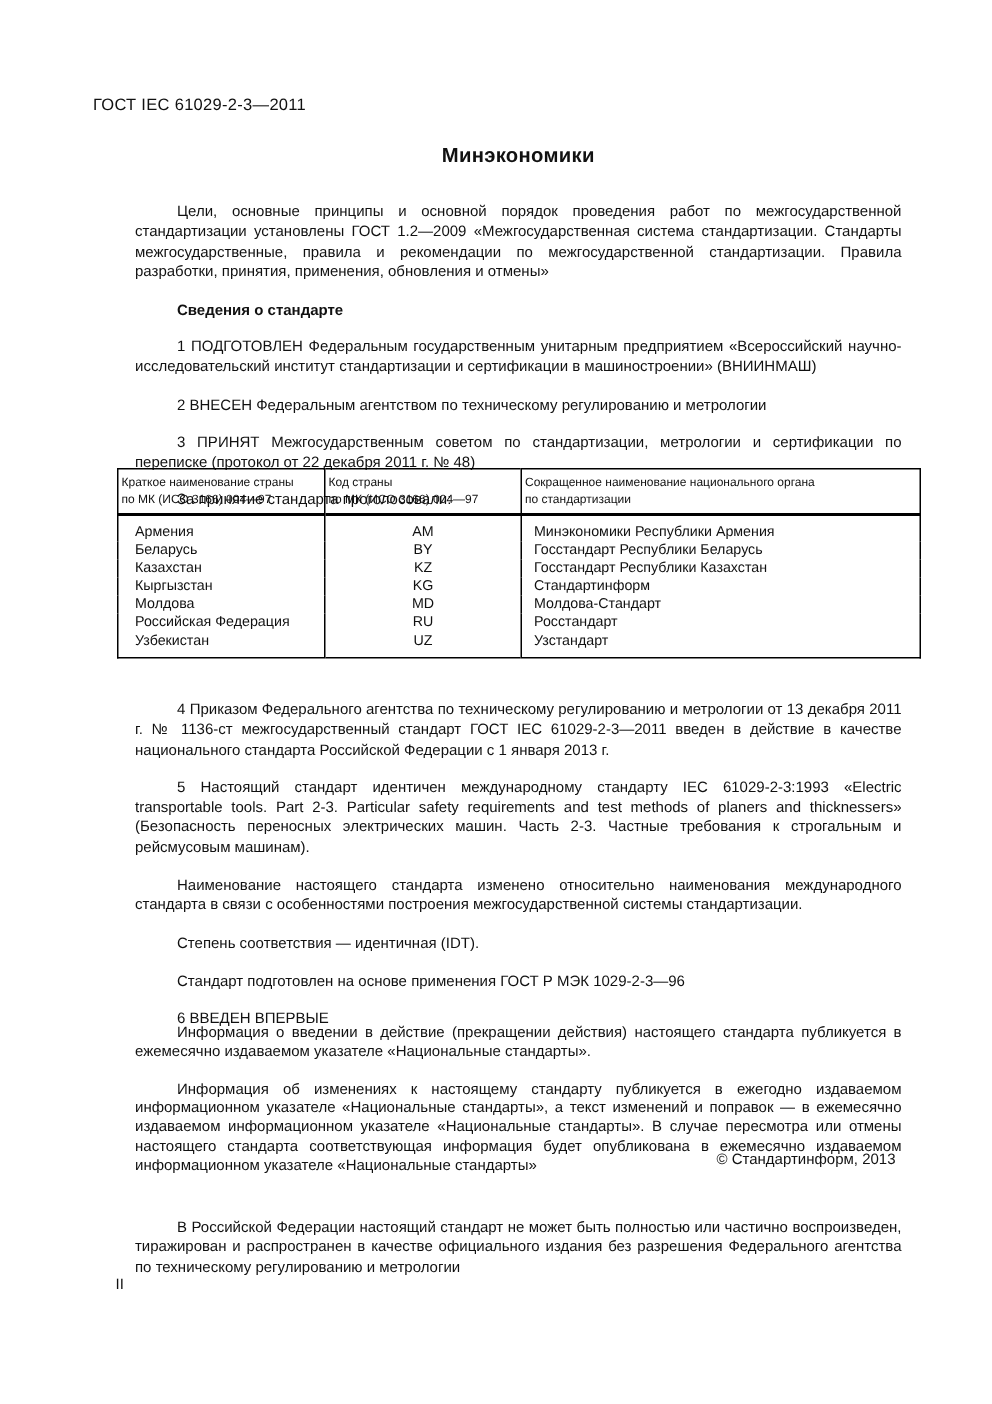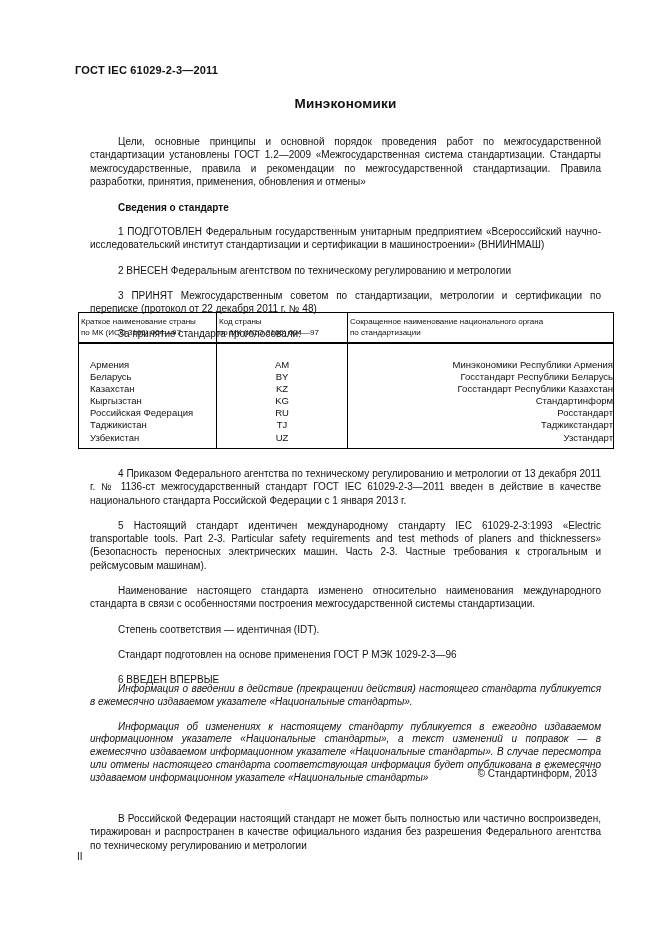--- a/index.html
+++ b/index.html
@@ -20,24 +20,23 @@
     width: 661px;
     height: 936px;
     background: #ffffff;
     overflow: hidden;
   }
   .doc-header {
     position: absolute;
     left: 62px;
     top: 64px;
     font-size: 11px;
-    font-weight: bold;
+    font-weight: normal;
     letter-spacing: 0.2px;
     white-space: nowrap;
-    margin-left: 13px;
   }
   .title {
     position: absolute;
     left: 78px;
     top: 96px;
     width: 535px;
     margin: 0;
     text-align: center;
     font-size: 13.5px;
     font-weight: bold;
@@ -95,28 +94,28 @@
   }
   table.vote-table th:first-child { border-left: none; }
   table.vote-table td {
     border-left: 1px solid #000;
     font-size: 9.5px;
     line-height: 12.1px;
     vertical-align: top;
     padding: 0;
   }
   table.vote-table td:first-child { border-left: none; }
-  table.vote-table tbody tr:first-child td { padding-top: 15px; }
+  table.vote-table tbody tr:first-child td { padding-top: 5px; }
   table.vote-table tbody tr:last-child td { padding-bottom: 4px; }
   td.cell-country { padding-left: 11px !important; }
   td.cell-code    { text-align: center; }
-  td.cell-org     { padding-left: 8px !important; text-align: right; }
+  td.cell-org     { padding-left: 8px !important; }
 
   .notes { top: 671px; line-height: 12.8px; }
-  .notes p { font-style: italic; }
+  .notes p { }
 
   .copyright {
     position: absolute;
     left: 78px;
     top: 768px;
     width: 535px;
     box-sizing: border-box;
     padding-right: 16px;
     text-align: right;
     font-size: 10px;
@@ -189,28 +188,28 @@
           <td class="cell-country">Казахстан</td>
           <td class="cell-code">KZ</td>
           <td class="cell-org">Госстандарт Республики Казахстан</td>
         </tr>
         <tr>
           <td class="cell-country">Кыргызстан</td>
           <td class="cell-code">KG</td>
           <td class="cell-org">Стандартинформ</td>
         </tr>
         <tr>
+          <td class="cell-country">Молдова</td>
+          <td class="cell-code">MD</td>
+          <td class="cell-org">Молдова-Стандарт</td>
+        </tr>
+        <tr>
           <td class="cell-country">Российская Федерация</td>
           <td class="cell-code">RU</td>
           <td class="cell-org">Росстандарт</td>
-        </tr>
-        <tr>
-          <td class="cell-country">Таджикистан</td>
-          <td class="cell-code">TJ</td>
-          <td class="cell-org">Таджикстандарт</td>
         </tr>
         <tr>
           <td class="cell-country">Узбекистан</td>
           <td class="cell-code">UZ</td>
           <td class="cell-org">Узстандарт</td>
         </tr>
       </tbody>
     </table>
   </div>
 

